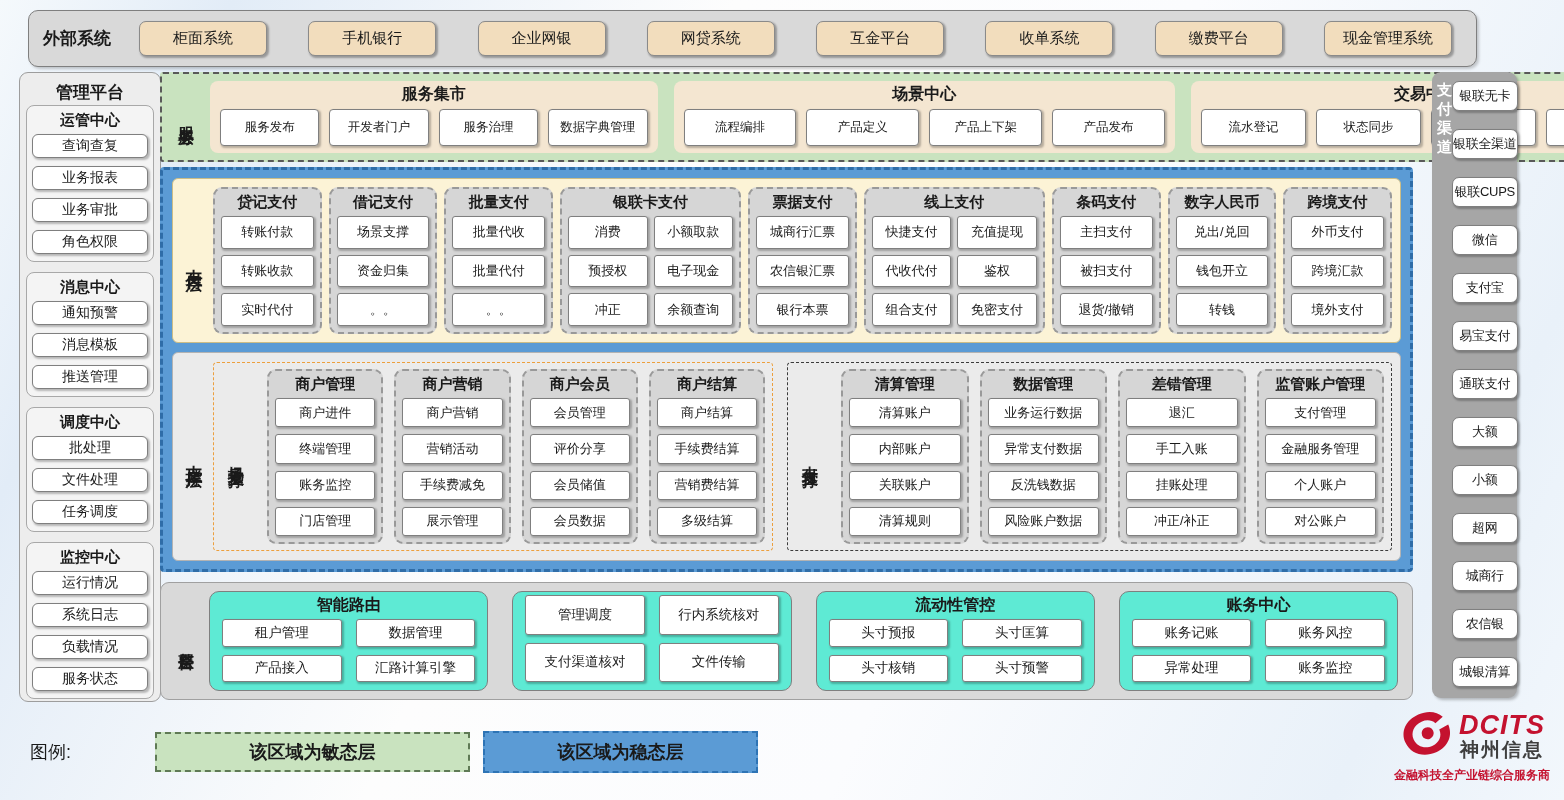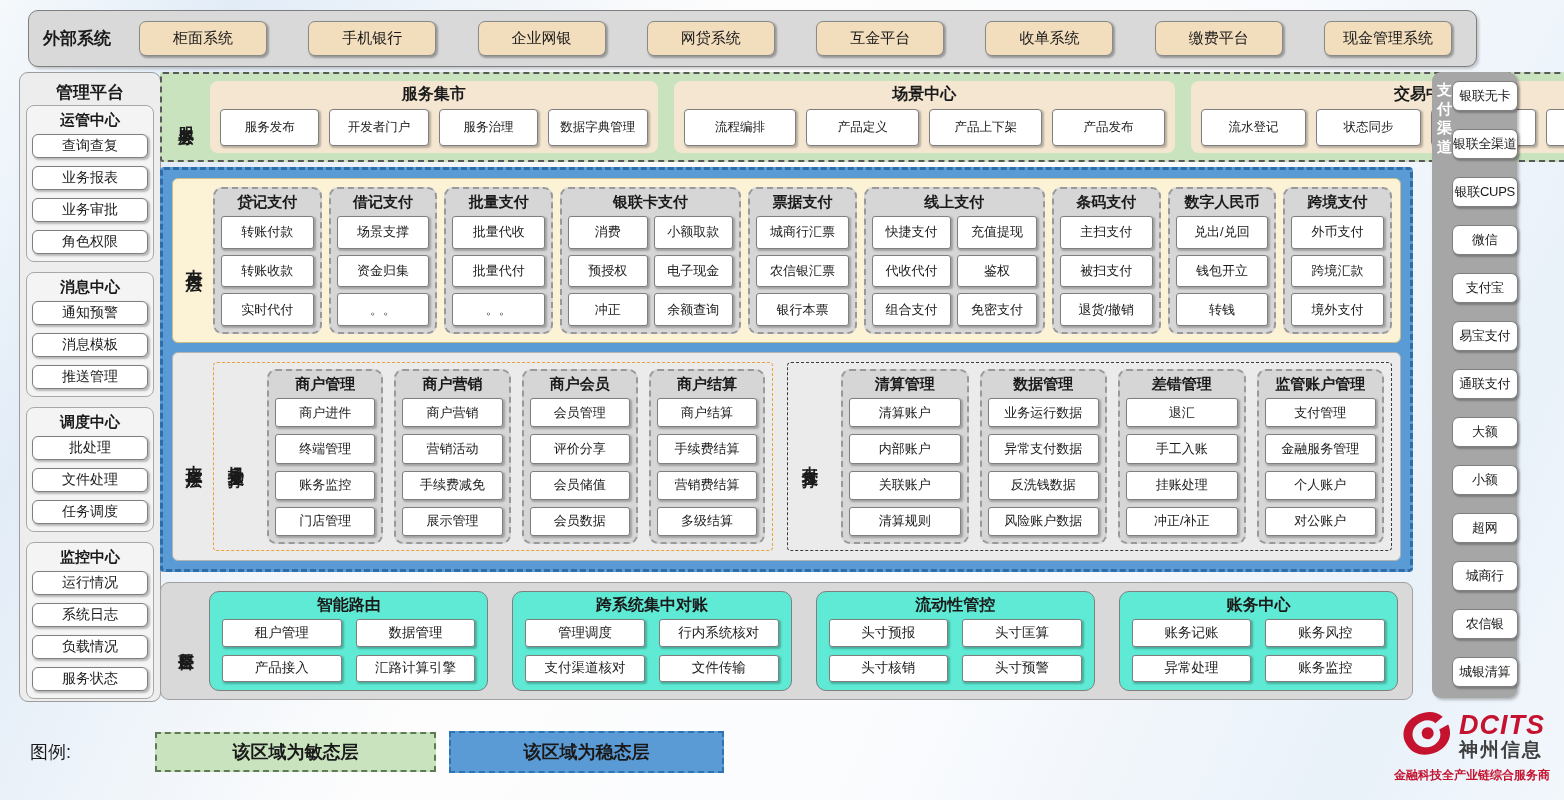--- a/index.html
+++ b/index.html
@@ -95,32 +95,32 @@
   
   .right-sidebar{position:absolute;left:1432px;top:72px;width:85px;height:626px;background:#a6a6a6;
     border-radius:9px;padding:5px 5px;display:flex;flex-direction:row;box-shadow:2px 2px 3px rgba(0,0,0,.25);}
   .channels-title{color:#fff;font-weight:bold;font-size:15px;text-align:center;padding:4px 0 2px;}
   .channel-items{flex:1;display:flex;flex-direction:column;justify-content:space-between;padding:4px 0 6px;}
   .channel-btn{height:30px;font-size:13px;border-radius:7px;letter-spacing:-0.3px;}
 
   
   .legend{position:absolute;left:30px;top:731px;display:flex;align-items:center;}
   .legend-label{font-size:18px;width:78px;}
-  .legend-agile{width:281px;height:40px;margin-left:47px;background:var(--green);
+  .legend-agile{width:315px;height:40px;margin-left:47px;background:var(--green);
     border:2px dashed var(--green-dash);display:flex;align-items:center;justify-content:center;
     font-size:18px;font-weight:600;}
   .legend-stable{width:275px;height:42px;margin-left:13px;background:var(--blue);
     border:2.5px dashed #2e74b5;display:flex;align-items:center;justify-content:center;
     font-size:18px;font-weight:600;}
 
   
   .logo{position:absolute;left:1388px;top:708px;width:168px;display:flex;flex-direction:column;align-items:center;}
   .logo-top{display:flex;align-items:center;gap:4px;}
   .logo-mark{flex:0 0 auto;}
-  .logo-texts{display:flex;flex-direction:column;align-items:flex-start;}
+  .logo-texts{display:flex;flex-direction:column;align-items:center;}
   .logo-brand{color:var(--red);font-weight:bold;font-style:italic;font-size:27px;line-height:1;letter-spacing:1px;}
   .logo-name{color:#3f3f3f;font-weight:bold;font-size:19px;line-height:1.15;letter-spacing:2px;}
   .logo-tagline{color:var(--red);font-weight:bold;font-size:12px;margin-top:3px;white-space:nowrap;}
 </style>
 </head>
 <body>
 
 <div class="stage" id="stage">
 
   <div class="topbar">
@@ -425,21 +425,20 @@
           <div class="col-title int-title">智能路由</div>
           <div class="int-items">
 
           <div class="white-btn int-btn">租户管理</div>
             <div class="white-btn int-btn">数据管理</div>
             <div class="white-btn int-btn">产品接入</div>
             <div class="white-btn int-btn">汇路计算引擎</div>
           </div>
         </div>
         <div class="int-group">
-          <div class="col-title int-title">跨系统集中对账</div>
           <div class="int-items">
 
           <div class="white-btn int-btn">管理调度</div>
             <div class="white-btn int-btn">行内系统核对</div>
             <div class="white-btn int-btn">支付渠道核对</div>
             <div class="white-btn int-btn">文件传输</div>
           </div>
         </div>
         <div class="int-group">
           <div class="col-title int-title">流动性管控</div>

